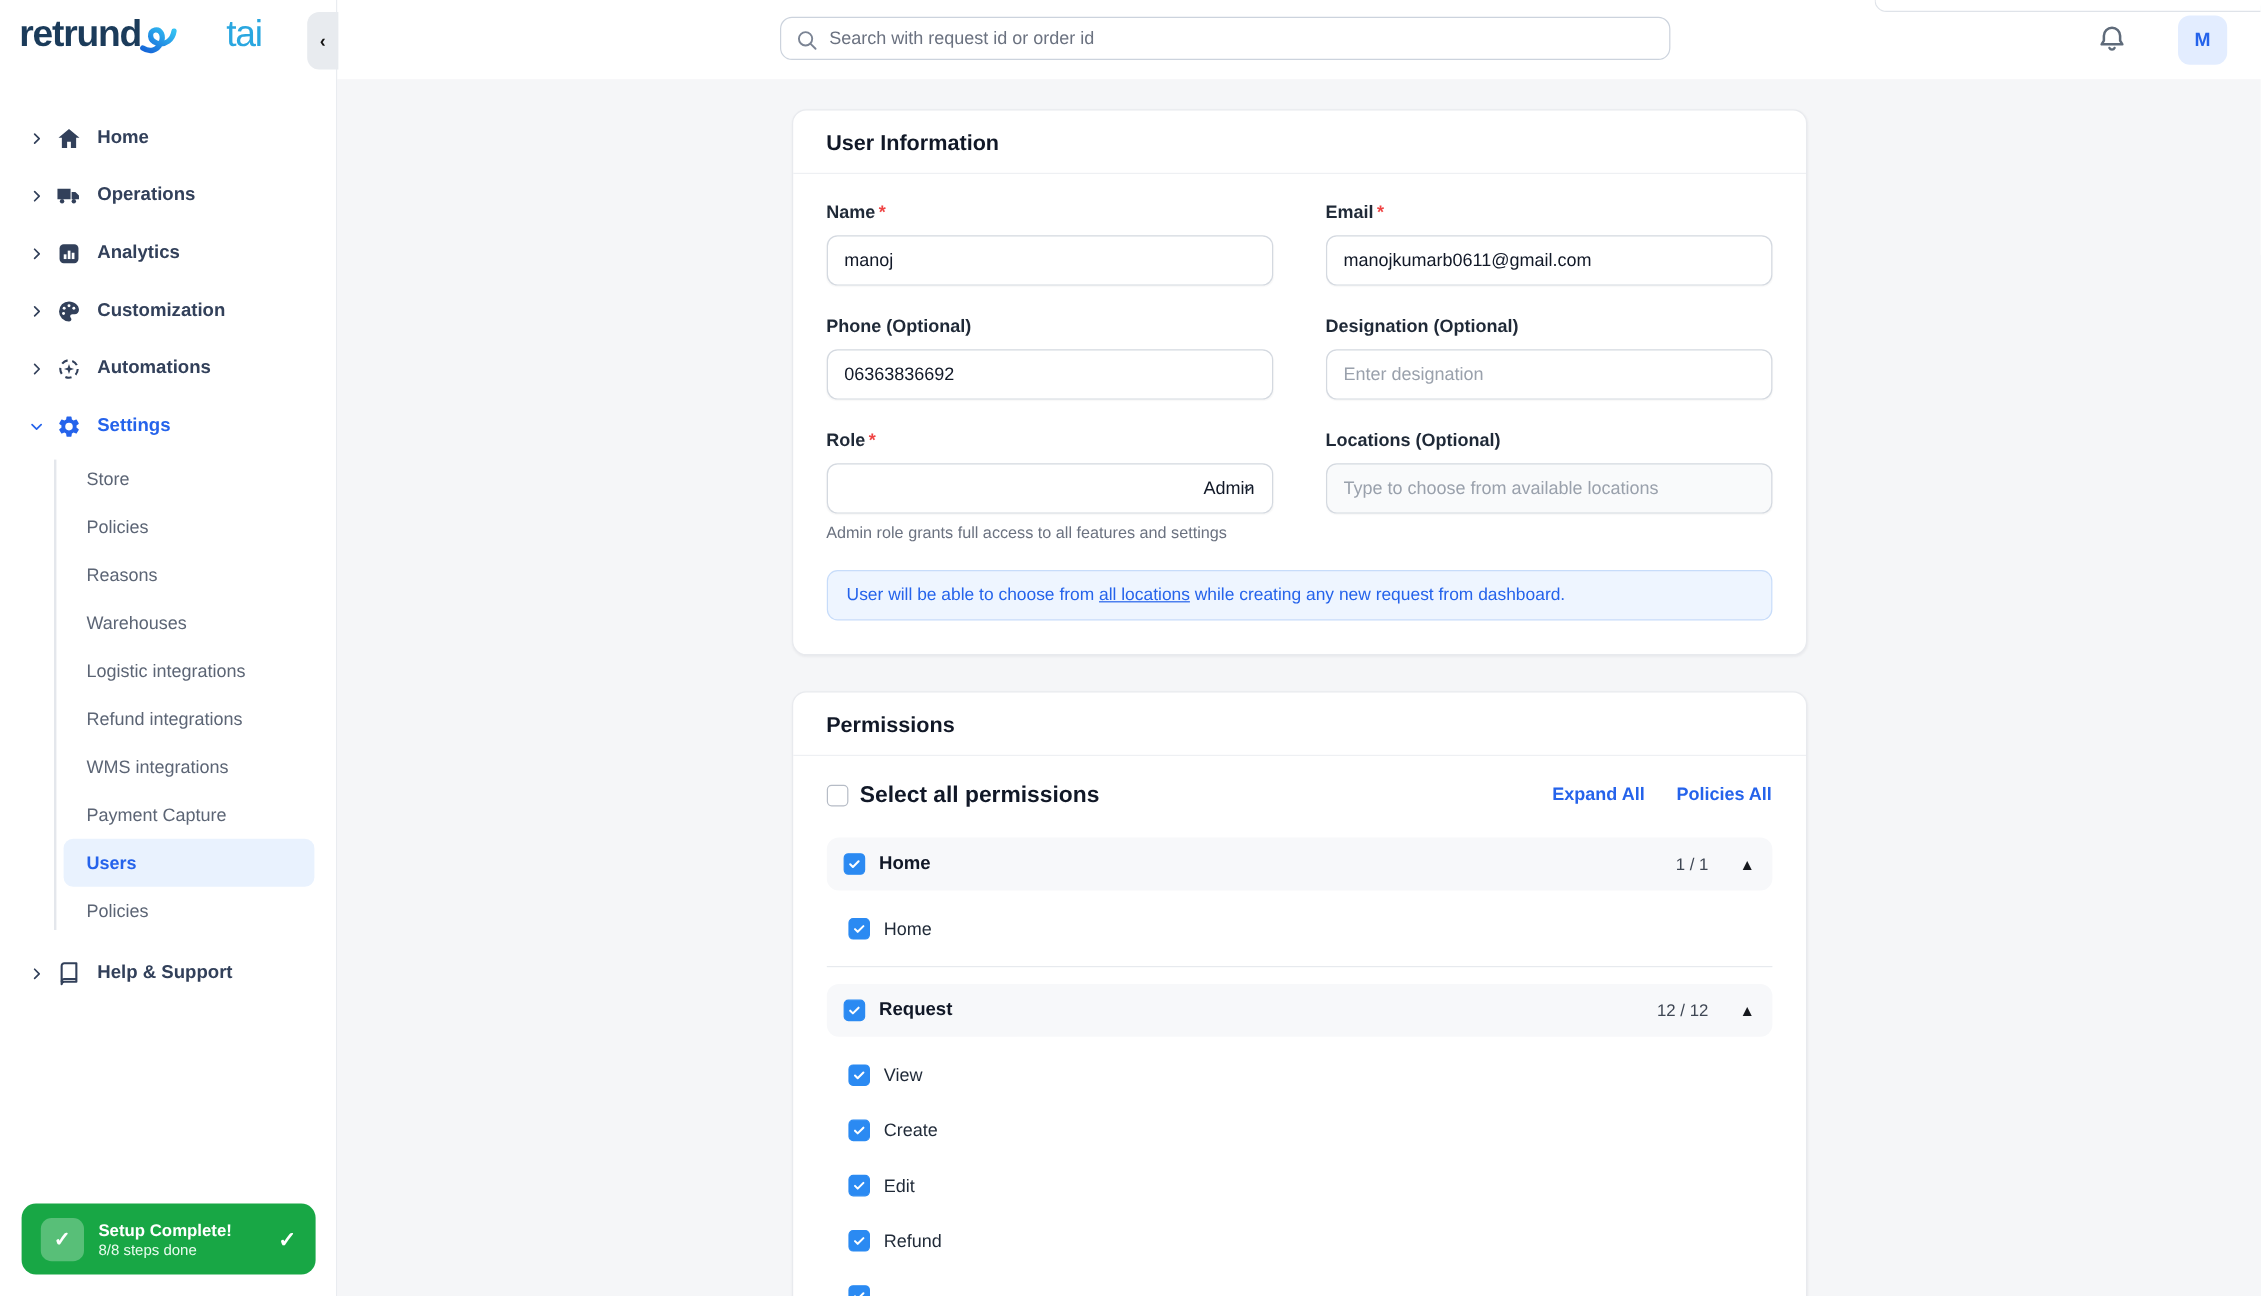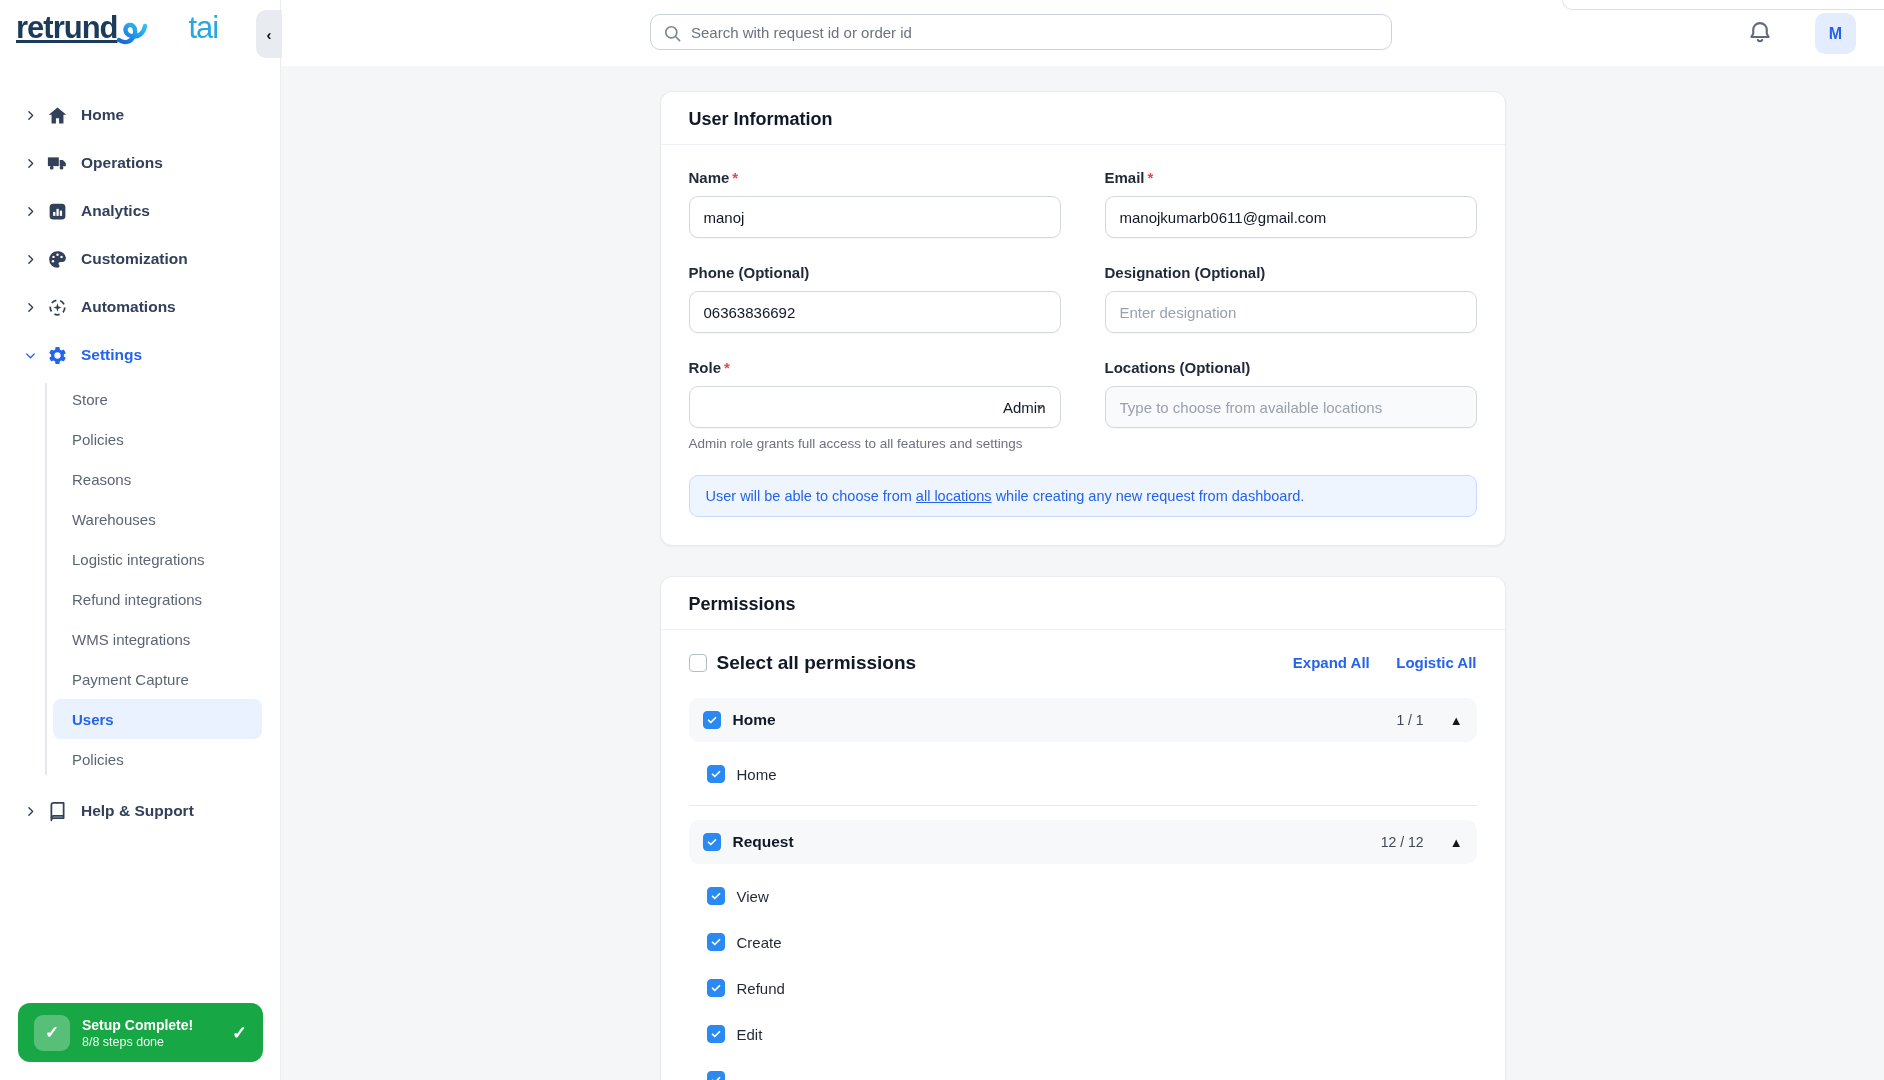--- a/index.html
+++ b/index.html
@@ -9,21 +9,21 @@
   
   .app { position:relative; width:1884px; height:1080px; }
   .sidebar { position:absolute; left:0; top:0; width:281px; height:1080px;
     background:#fff; border-right:1px solid #e9ecf0; z-index:5; }
   .header { position:absolute; left:281px; top:0; right:0; height:66px; background:#fff; }
   .content { position:absolute; left:281px; top:66px; right:0; bottom:0;
     background:var(--content-bg,#f5f6f8); overflow:hidden; }
 
   
   .logo { display:flex; align-items:center; height:56px; padding-left:16px; }
-  .logo .w1 { font-size:31px; font-weight:800; letter-spacing:-1px; color:var(--logo-dark,#1b3b5a);text-decoration:underline; }
+  .logo .w1 { font-size:31px; font-weight:800; letter-spacing:-1px; color:var(--logo-dark,#1b3b5a); }
   .logo .w2 { font-size:31px; font-weight:400; letter-spacing:-1px; color:var(--logo-light,#2aa7e0);margin-left:42px; }
   .logo svg { margin:6px -2px 0 -3px; }
 
   .collapse-tab { position:absolute; top:10px; left:256px; width:26px; height:48px;
     background:#e8ebef; border-radius:10px 0 0 10px; display:flex; align-items:center;
     justify-content:center; font-size:15px; font-weight:800; color:#111; cursor:pointer; }
 
   .nav { position:absolute; top:91px; left:0; right:0; }
   .nav-item { display:flex; align-items:center; height:48px; padding-left:24px; cursor:pointer; }
   .nav-item .chev { width:13px; height:13px; margin-right:10px; flex:none; }
@@ -343,21 +343,21 @@
         <div class="card-title">Permissions</div>
       </div>
       <div class="card-body" style="padding-top:22px;">
         <div class="perm-top">
           <div class="perm-left">
             <span class="cb unchecked"></span>
             <span class="t">Select all permissions</span>
           </div>
           <div class="links">
             <a>Expand All</a>
-            <a>Logistic All</a>
+            <a>Policies All</a>
           </div>
         </div>
 
         <div class="group-head">
           <span class="cb checked">
               <svg viewBox="0 0 24 24">
                 <path d="M5 12.5l4.5 4.5L19 7.5" fill="none" stroke="#fff" stroke-width="3.4" stroke-linecap="round" stroke-linejoin="round"></path>
               </svg>
             </span>
           <span class="g-label">Home</span>
@@ -399,29 +399,29 @@
               </svg>
             </span>
           <span class="c-label">Create</span>
         </div>
         <div class="child-row">
           <span class="cb checked">
               <svg viewBox="0 0 24 24">
                 <path d="M5 12.5l4.5 4.5L19 7.5" fill="none" stroke="#fff" stroke-width="3.4" stroke-linecap="round" stroke-linejoin="round"></path>
               </svg>
             </span>
+          <span class="c-label">Edit</span>
+        </div>
+        <div class="child-row">
+          <span class="cb checked">
+              <svg viewBox="0 0 24 24">
+                <path d="M5 12.5l4.5 4.5L19 7.5" fill="none" stroke="#fff" stroke-width="3.4" stroke-linecap="round" stroke-linejoin="round"></path>
+              </svg>
+            </span>
           <span class="c-label">Refund</span>
-        </div>
-        <div class="child-row">
-          <span class="cb checked">
-              <svg viewBox="0 0 24 24">
-                <path d="M5 12.5l4.5 4.5L19 7.5" fill="none" stroke="#fff" stroke-width="3.4" stroke-linecap="round" stroke-linejoin="round"></path>
-              </svg>
-            </span>
-          <span class="c-label">Edit</span>
         </div>
         <div class="child-row">
           <span class="cb checked">
               <svg viewBox="0 0 24 24">
                 <path d="M5 12.5l4.5 4.5L19 7.5" fill="none" stroke="#fff" stroke-width="3.4" stroke-linecap="round" stroke-linejoin="round"></path>
               </svg>
             </span>
         </div>
       </div>
     </div>

